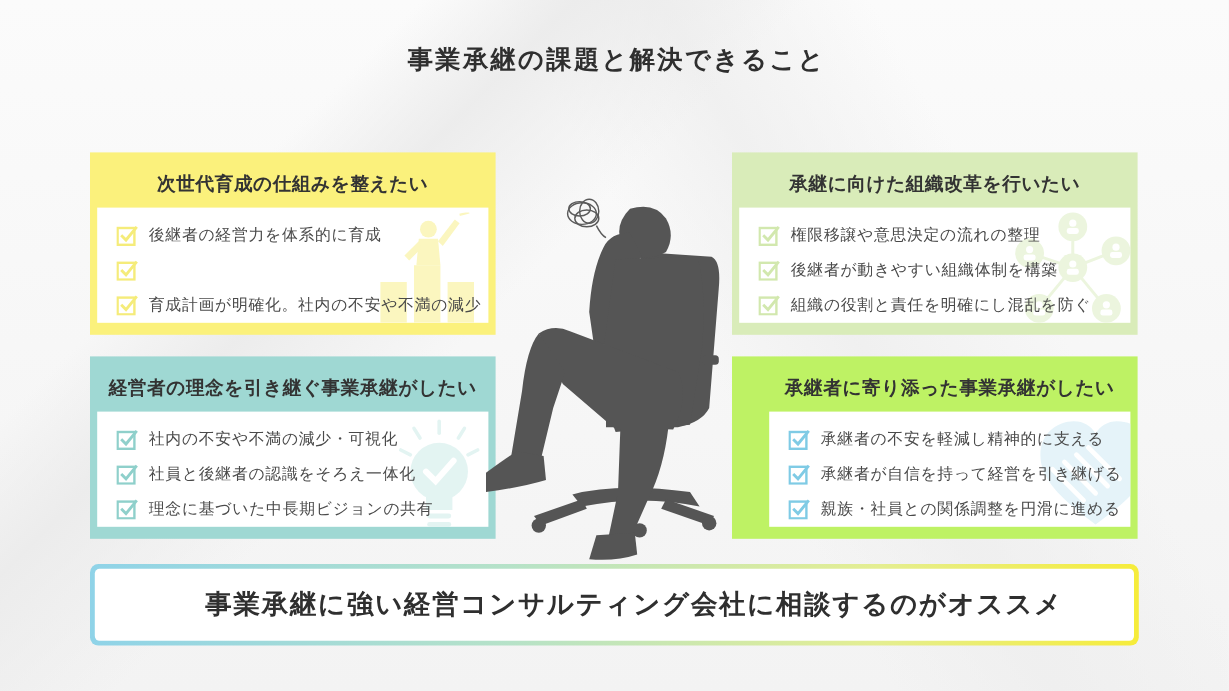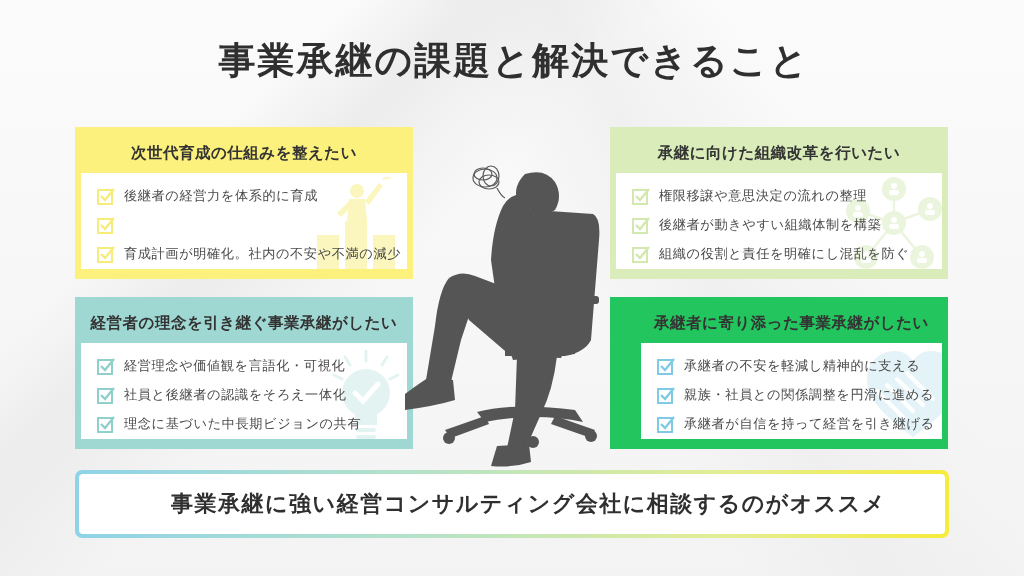--- a/index.html
+++ b/index.html
@@ -13,21 +13,21 @@
   .bg {
     position: absolute; inset: 0;
     background:
       linear-gradient(135deg, rgba(255,255,255,0) 0%, rgba(255,255,255,0) 22%, rgba(235,235,235,0.9) 30%, rgba(255,255,255,0) 42%),
       linear-gradient(60deg, rgba(255,255,255,0) 55%, rgba(238,238,238,0.8) 65%, rgba(255,255,255,0) 78%),
       linear-gradient(180deg, #fbfbfb 0%, #f3f3f3 100%);
   }
   .title {
     position: absolute; left: 4px; right: 0; top: 36px;
     text-align: center;
-    font-size: 37px; font-weight: bold; letter-spacing: 2px;
+    font-size: 21px; font-weight: bold; letter-spacing: 2px;
     color: #2f2f2f;
   }
   .card {
     position: absolute;
     width: 338px; height: 152px;
     padding: 6px;
   }
   .card-head {
     height: 40px;
     display: flex; align-items: center; justify-content: center;
@@ -50,21 +50,21 @@
   }
   .check {
     width: 18px; height: 18px; margin-right: 9px; flex: 0 0 18px;
   }
   .deco {
     position: absolute; z-index: 1; opacity: 0.55;
   }
   .c-yellow { background: #fbf17c; }
   .c-teal { background: #9fd8d3; }
   .c-green { background: #d9ecb9; }
-  .c-blue { background: #22c55e; padding-left: 31px; }
+  .c-blue { background: #bef264; padding-left: 31px; }
 
   .figure {
     position: absolute; left: 405px; top: 150px; width: 215px; height: 320px;
   }
   .cta {
     position: absolute; left: 75px; top: 470px; width: 874px; height: 68px;
     border-radius: 7px;
     padding: 4px;
     background: linear-gradient(90deg, #8fd3e8 0%, #b6e2c8 40%, #e4ee92 75%, #f6ec3a 100%);
   }
@@ -137,21 +137,21 @@
         <line x1="3" y1="26" x2="11" y2="30"></line>
         <line x1="67" y1="26" x2="59" y2="30"></line>
       </g>
       <path d="M24 44 L32 52 L47 35" fill="none" stroke="#ffffff" stroke-width="5" stroke-linecap="round"></path>
     </svg>
     <div class="item">
       <svg class="check" viewBox="0 0 18 18">
           <rect x="1" y="3" width="14" height="14" fill="none" stroke="#8fd0cb" stroke-width="2"></rect>
           <path d="M4 9 L8 13 L17 2" fill="none" stroke="#8fd0cb" stroke-width="2.4"></path>
         </svg>
-      <span>経営理念や価値観を言語化・可視化</span>
+      <span>社内の不安や不満の減少・可視化</span>
     </div>
     <div class="item">
       <svg class="check" viewBox="0 0 18 18">
           <rect x="1" y="3" width="14" height="14" fill="none" stroke="#8fd0cb" stroke-width="2"></rect>
           <path d="M4 9 L8 13 L17 2" fill="none" stroke="#8fd0cb" stroke-width="2.4"></path>
         </svg>
       <span>社員と後継者の認識をそろえ一体化</span>
     </div>
     <div class="item">
       <svg class="check" viewBox="0 0 18 18">
@@ -238,28 +238,28 @@
           <rect x="1" y="3" width="14" height="14" fill="none" stroke="#7fcbe5" stroke-width="2"></rect>
           <path d="M4 9 L8 13 L17 2" fill="none" stroke="#7fcbe5" stroke-width="2.4"></path>
         </svg>
       <span>承継者の不安を軽減し精神的に支える</span>
     </div>
     <div class="item">
       <svg class="check" viewBox="0 0 18 18">
           <rect x="1" y="3" width="14" height="14" fill="none" stroke="#7fcbe5" stroke-width="2"></rect>
           <path d="M4 9 L8 13 L17 2" fill="none" stroke="#7fcbe5" stroke-width="2.4"></path>
         </svg>
-      <span>親族・社員との関係調整を円滑に進める</span>
+      <span>承継者が自信を持って経営を引き継げる</span>
     </div>
     <div class="item">
       <svg class="check" viewBox="0 0 18 18">
           <rect x="1" y="3" width="14" height="14" fill="none" stroke="#7fcbe5" stroke-width="2"></rect>
           <path d="M4 9 L8 13 L17 2" fill="none" stroke="#7fcbe5" stroke-width="2.4"></path>
         </svg>
-      <span>承継者が自信を持って経営を引き継げる</span>
+      <span>親族・社員との関係調整を円滑に進める</span>
     </div>
   </div>
 </div>
 
 <svg class="figure" viewBox="0 0 215 320">
 
   <g fill="none" stroke="#5a5a5a" stroke-width="1.2">
     <ellipse cx="80" cy="28" rx="12" ry="9"></ellipse>
     <ellipse cx="84" cy="32" rx="10" ry="7"></ellipse>
     <ellipse cx="78" cy="24" rx="9" ry="6"></ellipse>

